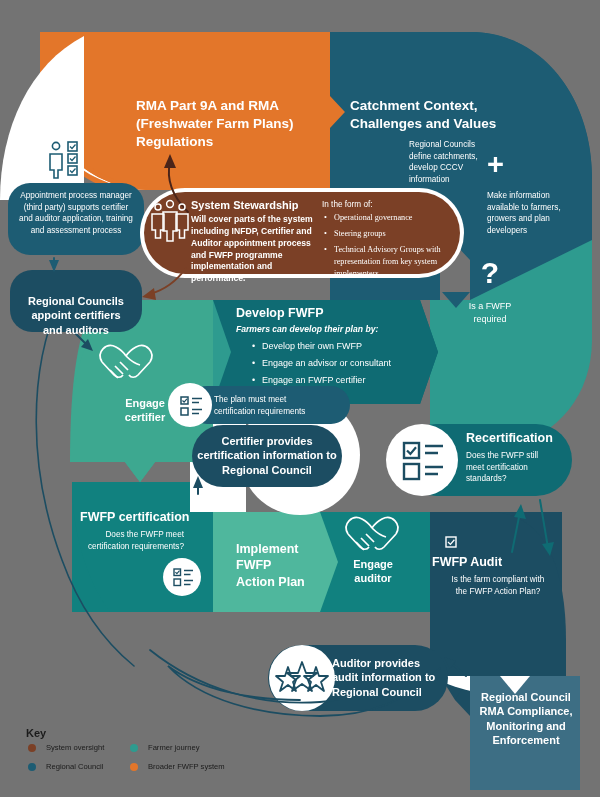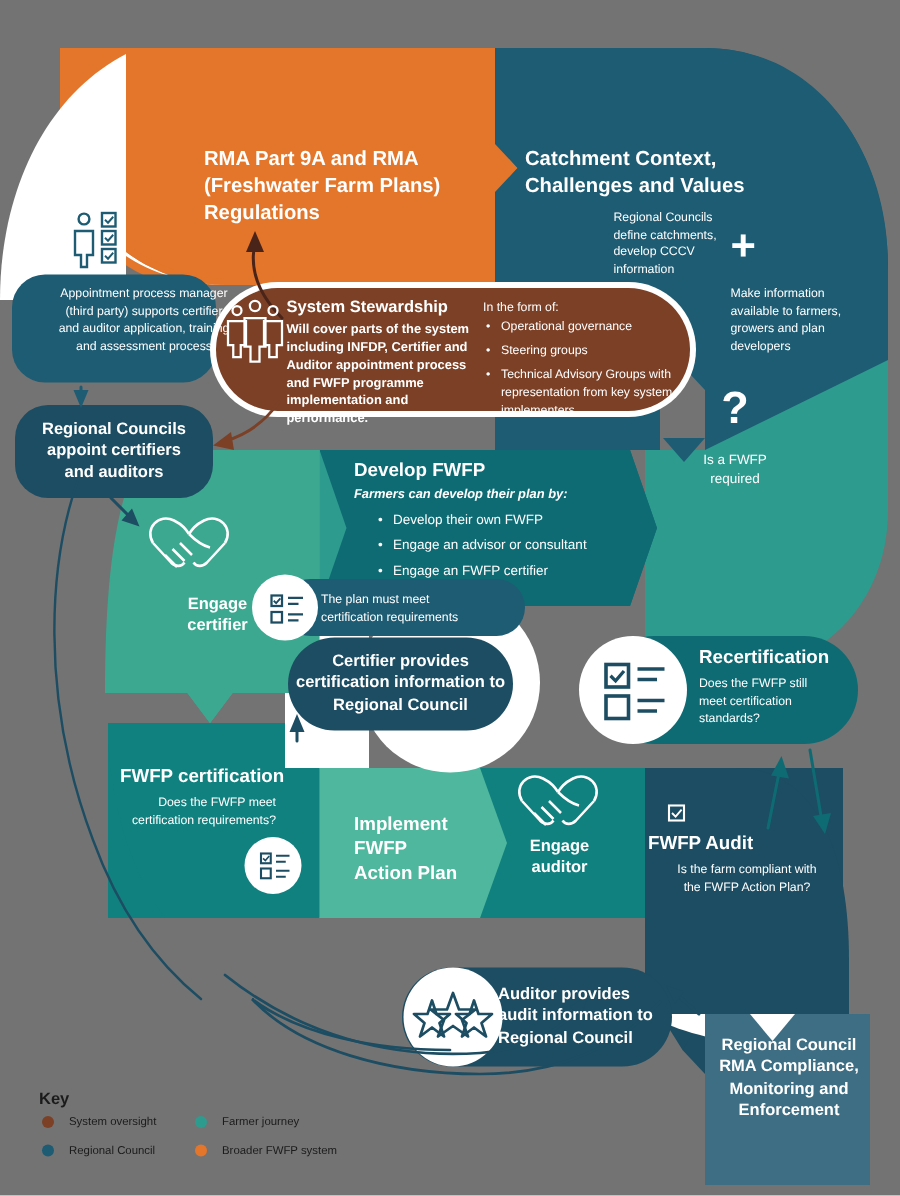--- a/index.html
+++ b/index.html
@@ -246,32 +246,32 @@
   </div>
 
   <div class="txt body-s" style="left:409px;top:139px;width:86px;">Regional Councils define catchments, develop CCCV information</div>
   <div class="txt h1" style="left:350px;top:97px;width:210px;">
     <div>Catchment Context,</div>
     <div>Challenges and Values</div>
   </div>
   <div class="txt plus" style="left:487px;top:150px;">+</div>
   <div class="txt body-s" style="left:487px;top:190px;width:96px;">Make information available to farmers, growers and plan developers</div>
 
-  <div class="txt body-s ctr" style="left:16px;top:190px;width:120px;margin-left:20px;">Appointment process manager (third party) supports certifier and auditor application, training and assessment process</div>
-
-  <div class="txt h3 ctr" style="left:14px;top:279px;width:124px;">
+  <div class="txt body-s ctr" style="left:16px;top:190px;width:120px;">Appointment process manager (third party) supports certifier and auditor application, training and assessment process</div>
+
+  <div class="txt h3 ctr" style="left:14px;top:294px;width:124px;">
     <div>Regional Councils</div>
     <div>appoint certifiers</div>
     <div>and auditors</div>
   </div>
 
   <div class="txt h3" style="left:191px;top:198px;">System Stewardship</div>
   <div class="txt body-b" style="left:191px;top:214px;width:126px;">Will cover parts of the system including INFDP, Certifier and Auditor appointment process and FWFP programme implementation and performance.</div>
   <div class="txt body-s" style="left:322px;top:199px;">In the form of:</div>
-  <div class="txt body-s" style="left:322px;top:212px;width:136px;">
+  <div class="txt body-s" style="left:322px;top:212px;width:136px;font-family:Liberation Serif, serif;">
     <ul class="bl">
       <li>Operational governance</li>
       <li>Steering groups</li>
       <li>Technical Advisory Groups with representation from key system implementers</li>
     </ul>
   </div>
 
   <div class="txt qmark ctr" style="left:470px;top:258px;width:40px;">?</div>
   <div class="txt body-m ctr" style="left:455px;top:300px;width:70px;">
     <div>Is a FWFP</div>

